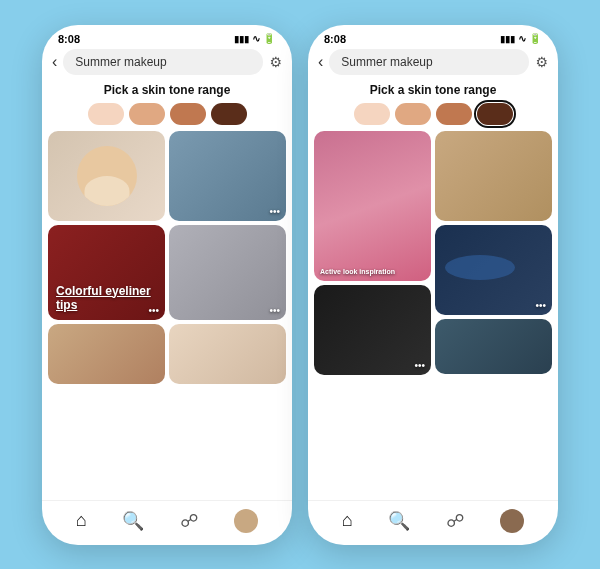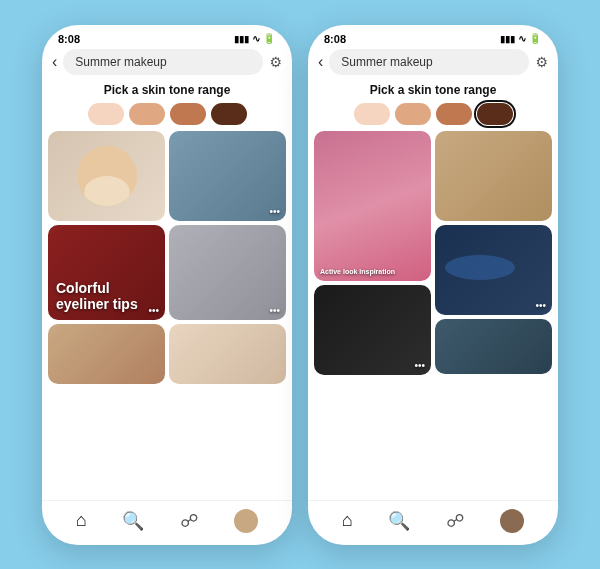--- a/index.html
+++ b/index.html
@@ -191,21 +191,21 @@
 
       <div class="col">
         <div class="pin p1-pin1" style="background: linear-gradient(135deg, #d4c4b0 0%, #e8d8c8 100%); display:flex; align-items:center; justify-content:center;">
 
           <div style="width:60px;height:60px;border-radius:50%;background:#e8c8a0;position:relative;overflow:hidden;">
             <div style="position:absolute;bottom:0;left:50%;transform:translateX(-50%);width:45px;height:30px;background:#f0dcc0;border-radius:50% 50% 0 0;"></div>
           </div>
         </div>
         <div class="pin p1-pin3" style="background: linear-gradient(135deg, #8b2020 0%, #6b1515 100%);">
           <div style="padding:8px;height:100%;display:flex;align-items:flex-end;">
-            <span class="pin-label" style="position:relative;bottom:auto;left:auto;color:white;font-size:14px;font-weight:600;">Colorful eyeliner tips</span>
+            <span class="pin-label" style="position:relative;bottom:auto;left:auto;color:white;font-size:12px;font-weight:600;text-decoration:underline;">Colorful eyeliner tips</span>
           </div>
           <span class="pin-dots">•••</span>
         </div>
         <div class="pin p1-pin5" style="background: linear-gradient(135deg, #c9a882 0%, #b08060 100%); height:60px;">
         </div>
       </div>
 
       <div class="col">
         <div class="pin p1-pin2" style="background: linear-gradient(135deg, #7a9ab0 0%, #5a7a90 100%);">
           <span class="pin-dots">•••</span>

